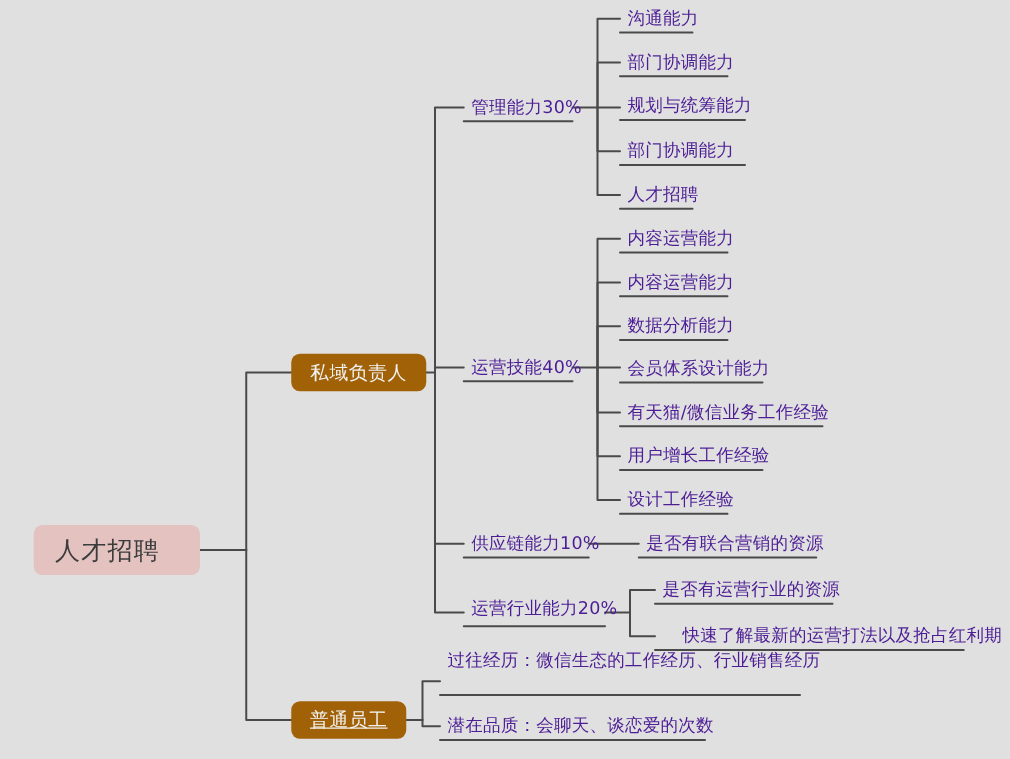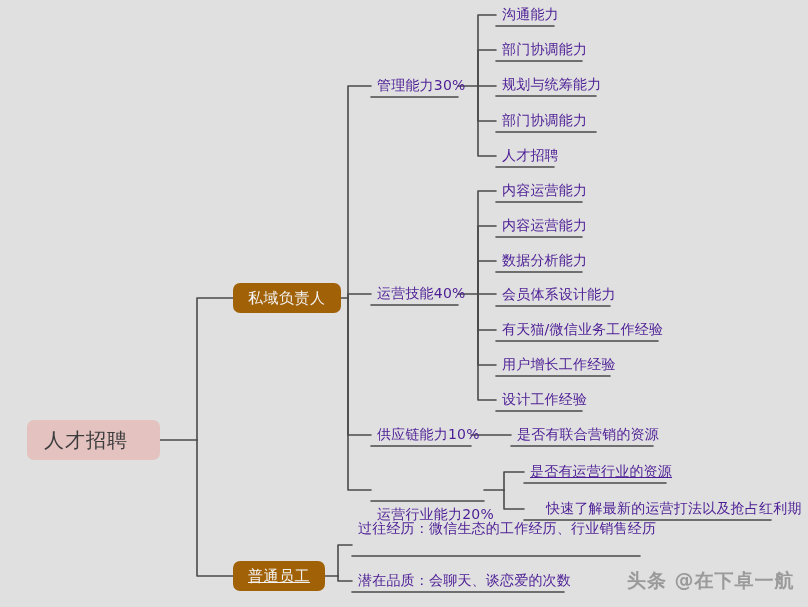--- a/index.html
+++ b/index.html
@@ -141,22 +141,21 @@
       <div class="node node-leaf" style="left: 371px; top: 283px; min-width: 87px; height: 22px;">运营技能40%</div>
       <div class="node node-leaf" style="left: 496px; top: 180px; min-width: 86px; height: 22px;">内容运营能力</div>
       <div class="node node-leaf" style="left: 496px; top: 215px; min-width: 86px; height: 22px;">内容运营能力</div>
       <div class="node node-leaf" style="left: 496px; top: 250px; min-width: 86px; height: 22px;">数据分析能力</div>
       <div class="node node-leaf" style="left: 496px; top: 284px; min-width: 114px; height: 22px;">会员体系设计能力</div>
       <div class="node node-leaf" style="left: 496px; top: 319px; min-width: 162px; height: 22px;">有天猫/微信业务工作经验</div>
       <div class="node node-leaf" style="left: 496px; top: 354px; min-width: 114px; height: 22px;">用户增长工作经验</div>
       <div class="node node-leaf" style="left: 496px; top: 389px; min-width: 86px; height: 22px;">设计工作经验</div>
       <div class="node node-leaf" style="left: 371px; top: 424px; min-width: 100px; height: 22px;">供应链能力10%</div>
       <div class="node node-leaf" style="left: 511px; top: 424px; min-width: 142px; height: 22px;">是否有联合营销的资源</div>
-      <div class="node node-leaf" style="left: 371px; top: 504px; min-width: 113px; height: 22px;">运营行业能力20%</div>
-      <div class="node node-leaf" style="left: 524px; top: 461px; min-width: 142px; height: 22px; text-decoration: underline;">是否有运营行业的资源</div>
+      <div class="node node-leaf" style="left: 371px; top: 476px; min-width: 113px; height: 22px;">运营行业能力20%</div>
+      <div class="node node-leaf" style="left: 524px; top: 461px; min-width: 142px; height: 22px;">是否有运营行业的资源</div>
       <div class="node node-leaf" style="left: 524px; top: 498px; min-width: 247px; height: 22px; margin-left: 16px;">快速了解最新的运营打法以及抢占红利期</div>
       <div class="node node-branch" style="left: 233px; top: 561px; min-width: 85px; height: 30px; text-decoration: underline;">普通员工</div>
       <div class="node node-leaf" style="left: 352px; top: 518px; min-width: 288px; height: 22px;">过往经历：微信生态的工作经历、行业销售经历</div>
       <div class="node node-leaf" style="left: 352px; top: 570px; min-width: 212px; height: 22px;">潜在品质：会聊天、谈恋爱的次数</div>
     </div>
 
-  <div class="watermark" style="left: 627px; top: 568px;">头条 @在下卓一航</div>
 </div>
 
 </body></html>

